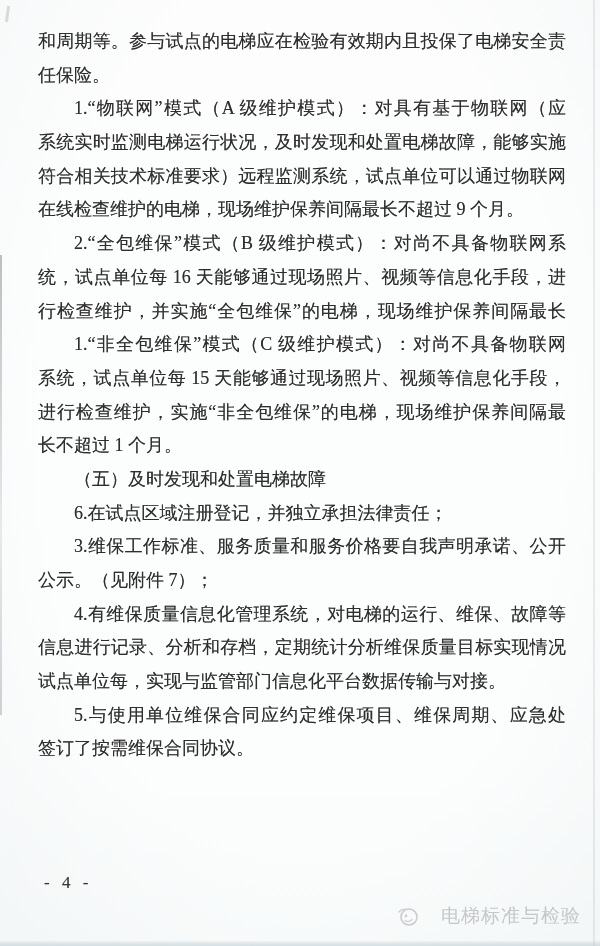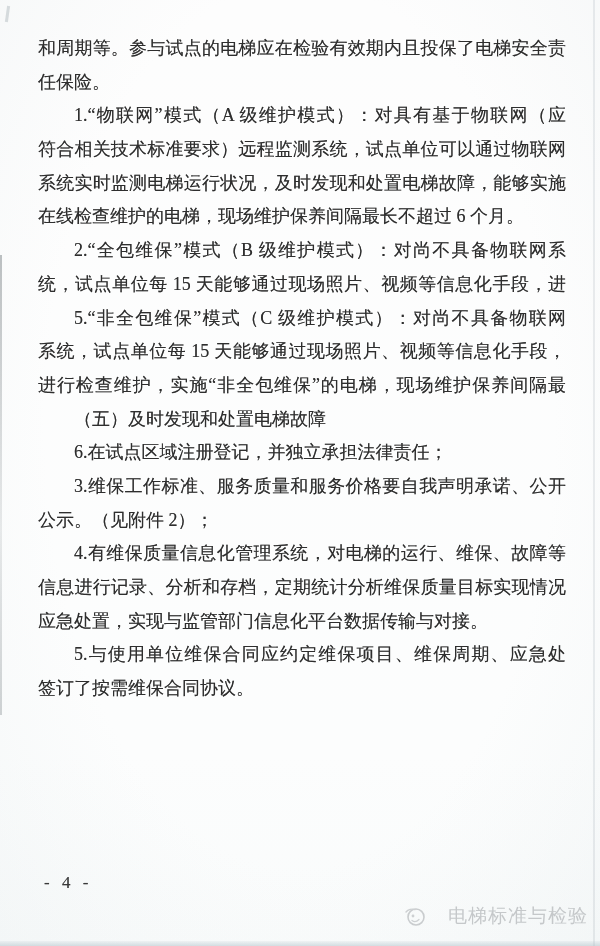--- a/index.html
+++ b/index.html
@@ -44,21 +44,21 @@
     position: absolute;
     left: 6px; top: 6px;
     width: 3px; height: 16px;
     background: rgba(150,160,165,0.35);
     transform: rotate(8deg);
   }
   
   .content {
     position: absolute;
     left: 38px;
-    top: 32px;
+    top: 25px;
     width: 528px;
     color: #2e2e2e;
     font-size: 18px;
     text-shadow: 0 0 0.6px rgba(46,46,46,0.55);
   }
   .line {
     height: 33.7px;
     line-height: 33.7px;
     white-space: nowrap;
     text-align: justify;
@@ -78,21 +78,21 @@
     top: 868px;
     height: 30px;
     line-height: 30px;
     font-size: 17px;
     letter-spacing: 4px;
     color: #3a3a3a;
     text-shadow: 0 0 0.6px rgba(58,58,58,0.5);
   }
   .watermark {
     position: absolute;
-    right: 12px;
+    right: 19px;
     top: 903px;
     display: flex;
     align-items: center;
     gap: 21px;
     color: #c5c8ca;
   }
   .watermark-label {
     font-size: 19px;
     letter-spacing: 1px;
     font-family: "Liberation Sans", "DejaVu Sans", sans-serif;
@@ -110,35 +110,37 @@
 
   <div class="corner-mark"></div>
   <div class="edge-left-streak"></div>
   <div class="edge-right"></div>
   <div class="edge-bottom"></div>
 
   <div class="content">
     <div class="line">和周期等。参与试点的电梯应在检验有效期内且投保了电梯安全责</div>
     <div class="line end">任保险。</div>
     <div class="line indent">1.“物联网”模式（A 级维护模式）：对具有基于物联网（应</div>
+    <div class="line">系统实时监测电梯运行状况，及时发现和处置电梯故障，能够实施</div>
     <div class="line">符合相关技术标准要求）远程监测系统，试点单位可以通过物联网</div>
-    <div class="line">系统实时监测电梯运行状况，及时发现和处置电梯故障，能够实施</div>
-    <div class="line end">在线检查维护的电梯，现场维护保养间隔最长不超过 6 个月。</div>
+    <div class="line end">在线检查维护的电梯，现场维护保养间隔最长不超过 9 个月。</div>
     <div class="line indent">2.“全包维保”模式（B 级维护模式）：对尚不具备物联网系</div>
-    <div class="line">统，试点单位每 15 天能够通过现场照片、视频等信息化手段，进</div>
-    <div class="line indent">5.“非全包维保”模式（C 级维护模式）：对尚不具备物联网</div>
+    <div class="line">统，试点单位每 16 天能够通过现场照片、视频等信息化手段，进</div>
+    <div class="line">行检查维护，并实施“全包维保”的电梯，现场维护保养间隔最长</div>
+    <div class="line indent">1.“非全包维保”模式（C 级维护模式）：对尚不具备物联网</div>
     <div class="line">系统，试点单位每 15 天能够通过现场照片、视频等信息化手段，</div>
     <div class="line">进行检查维护，实施“非全包维保”的电梯，现场维护保养间隔最</div>
+    <div class="line end">长不超过 1 个月。</div>
     <div class="line indent end">（五）及时发现和处置电梯故障</div>
     <div class="line indent end">6.在试点区域注册登记，并独立承担法律责任；</div>
     <div class="line indent">3.维保工作标准、服务质量和服务价格要自我声明承诺、公开</div>
-    <div class="line end">公示。（见附件 2）；</div>
+    <div class="line end">公示。（见附件 7）；</div>
     <div class="line indent">4.有维保质量信息化管理系统，对电梯的运行、维保、故障等</div>
     <div class="line">信息进行记录、分析和存档，定期统计分析维保质量目标实现情况</div>
-    <div class="line end">应急处置，实现与监管部门信息化平台数据传输与对接。</div>
+    <div class="line end">试点单位每，实现与监管部门信息化平台数据传输与对接。</div>
     <div class="line indent">5.与使用单位维保合同应约定维保项目、维保周期、应急处置、</div>
     <div class="line end">签订了按需维保合同协议。</div>
   </div>
 
   <div class="page-number">- 4 -</div>
 
   <div class="watermark">
     <svg class="watermark-icon" viewBox="0 0 24 24" fill="none" xmlns="http://www.w3.org/2000/svg">
       <circle cx="13" cy="13" r="8" stroke="#c9ccce" stroke-width="1.6"></circle>
       <path d="M3 8 C5 5.5, 9 4.5, 12 5.5" stroke="#cdd0d2" stroke-width="1.4" stroke-linecap="round"></path>

